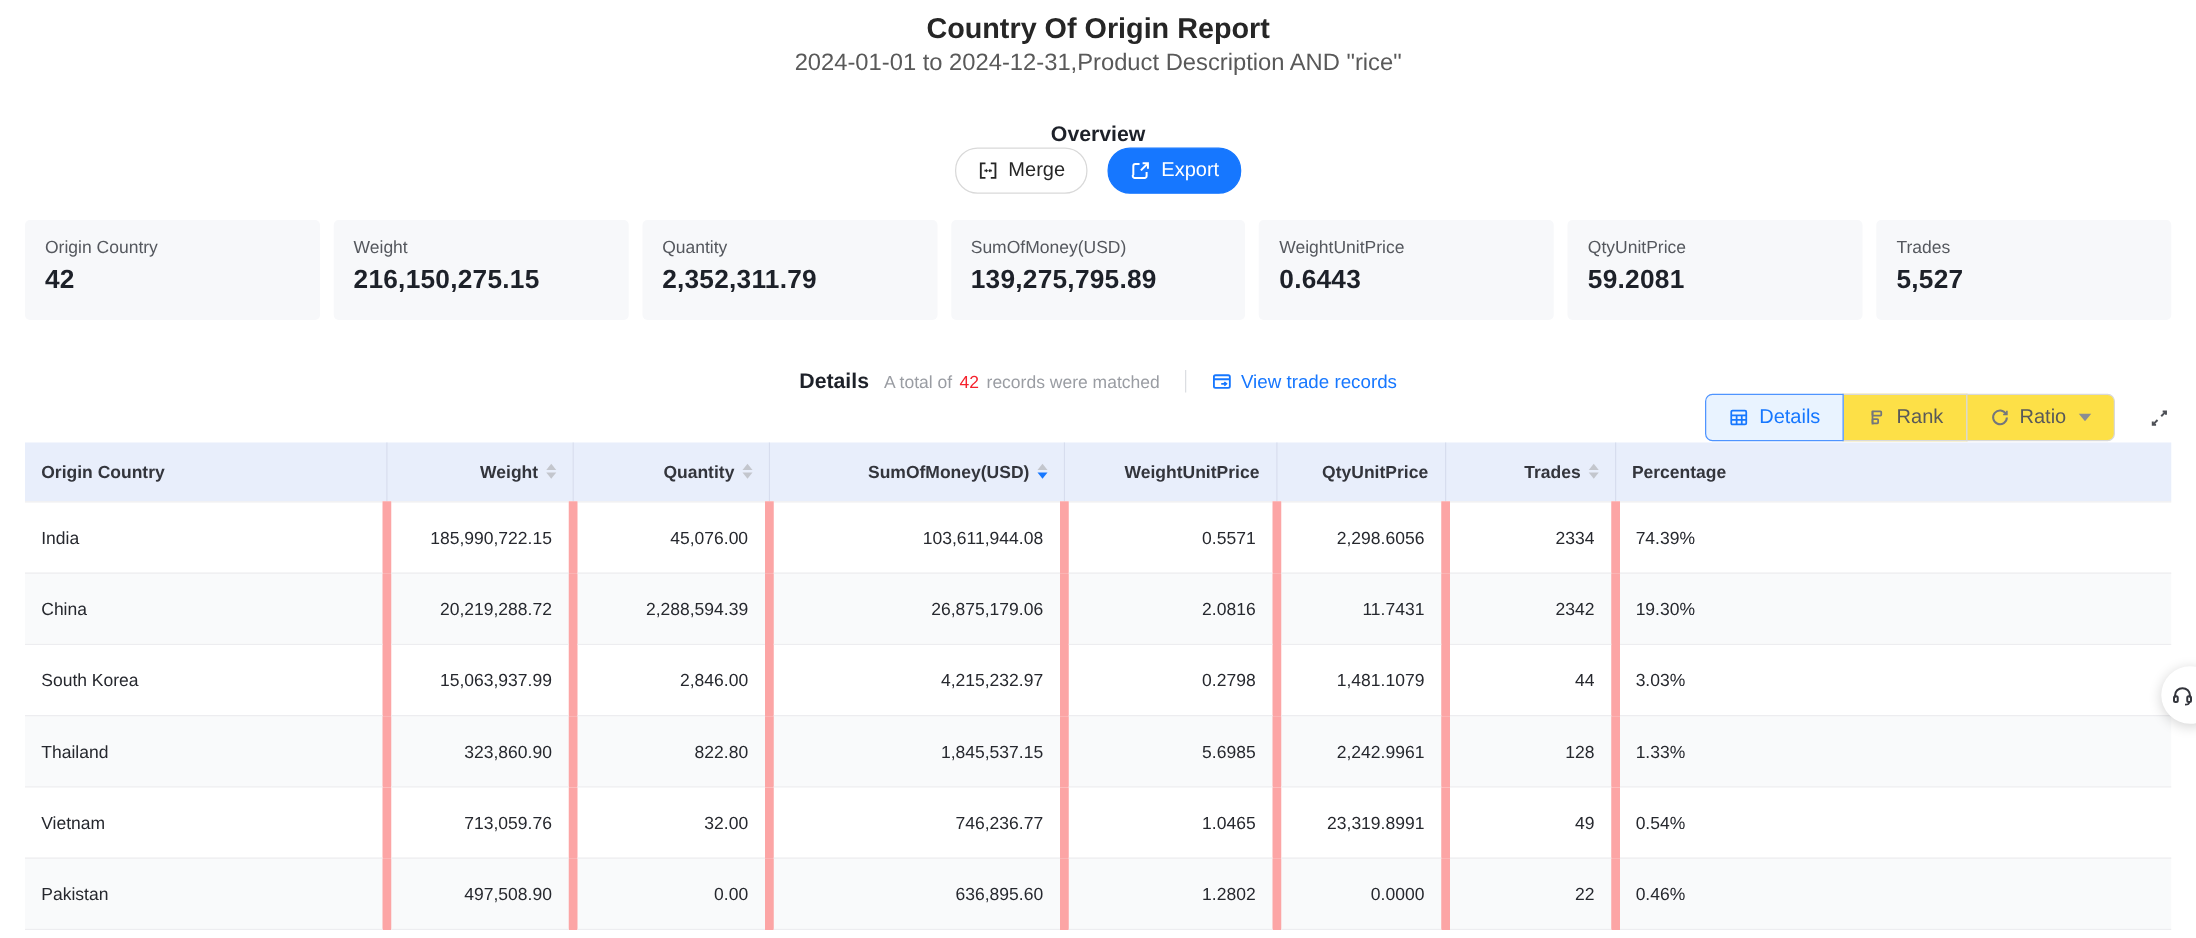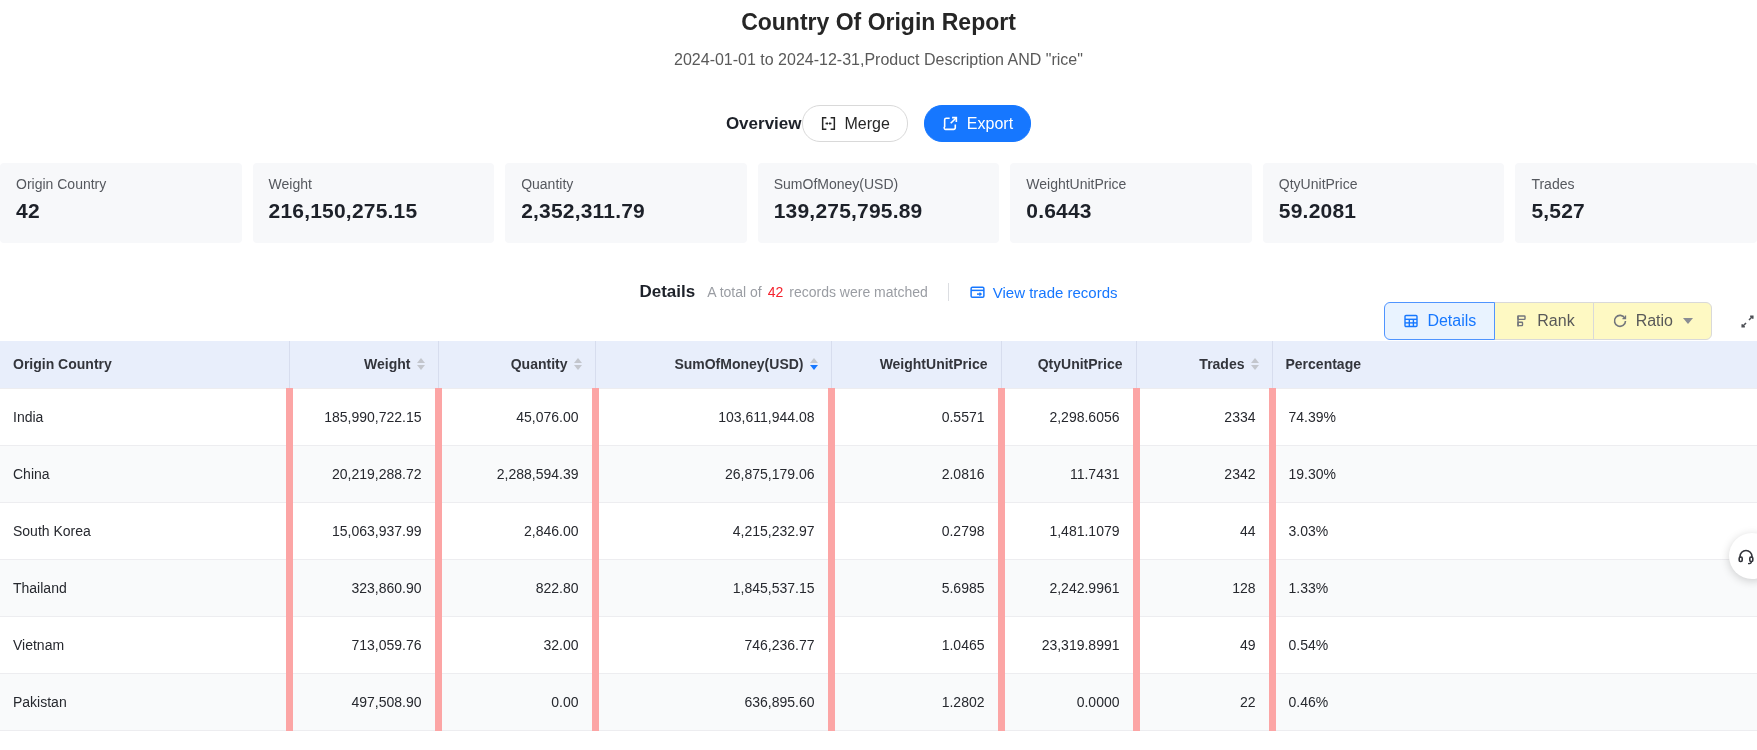--- a/index.html
+++ b/index.html
@@ -1,28 +1,28 @@
 <!DOCTYPE html>
 <html><head>
 <meta charset="utf-8">
 <style>
   * { box-sizing: border-box; }
   html,body { margin:0; padding:0; }
   body {
     width:1757px; height:750px; overflow:hidden; position:relative;
     background:#fff; font-family:"Liberation Sans", sans-serif; color:#26282e;
   }
-  .page { padding:0 0; }
+  .page { padding:0 20px; }
 
   
   .report-title { text-align:center; padding-top:9px; font-size:23px; font-weight:600; color:#262626; }
-  .report-subtitle { text-align:center; margin-top:15px; font-size:16px; font-weight:500; color:#595959; }
-
-  
-  .overview-bar { margin-top:36px; display:flex; align-items:center; justify-content:center; }
+  .report-subtitle { text-align:center; margin-top:4px; font-size:19px; font-weight:500; color:#595959; }
+
+  
+  .overview-bar { margin-top:36px; display:flex; align-items:center; justify-content:flex-start;flex-direction:column; }
   .section-heading { font-size:17px; font-weight:700; color:#1d2129; }
   .btn-group { display:flex; gap:16px; }
   .btn { display:inline-flex; align-items:center; gap:8px; height:37px; padding:0 17px;
          border-radius:18px; font-size:16px; cursor:pointer; border:1px solid #d9d9d9; background:#fff; color:#262626; }
   .btn-primary { background:#1677ff; border-color:#1677ff; color:#fff; }
 
   
   .cards { margin-top:21px; display:grid; grid-template-columns:repeat(7,1fr); gap:11px; }
   .card { background:#f7f8fa; border-radius:4px; height:80px; padding:13px 16px; }
   .card-label { font-size:14px; color:#55585e; }
@@ -31,21 +31,21 @@
   
   .details-bar { margin-top:39px; display:flex; align-items:center; height:40px;flex-direction:column; }
   .details-left { display:flex; align-items:center; }
   .details-heading { font-size:17px; font-weight:700; color:#1d2129; }
   .match-note { margin-left:12px; font-size:14px; color:#9a9da3; display:flex; gap:6px; align-items:center; }
   .match-count { color:#f5222d; }
   .v-divider { width:1px; height:18px; background:#dcdee2; margin:0 20px; }
   .trade-link { display:inline-flex; gap:7px; color:#1677ff; font-size:15px; cursor:pointer; }
   .details-right { margin-left:auto; display:flex; align-items:center; gap:26px; }
   .segmented { display:flex; align-items:stretch; height:38px; }
-  .seg { display:flex; align-items:center; gap:8px; padding:0 18px; background:#fef9c3;
+  .seg { display:flex; align-items:center; gap:8px; padding:0 18px; background:#fde047;
          border:1px solid #d9d9d9; margin-left:-1px; color:#595959; font-size:16px; cursor:pointer; }
   .seg:first-child { margin-left:0; border-radius:6px 0 0 6px; }
   .seg:last-child { border-radius:0 6px 6px 0; }
   .seg.active { background:#e9f3ff; border-color:#4f94ff; color:#1677ff; position:relative; z-index:2; }
   .caret-down-small { width:0; height:0; border-left:5px solid transparent; border-right:5px solid transparent;
                       border-top:6px solid #8a8d93; margin-left:2px; }
 
   
   table { margin-top:19px; width:100%; border-collapse:collapse; table-layout:fixed; }
   thead th { background:#e8eefb; height:47px; font-size:14px; font-weight:700; color:#33353c;

